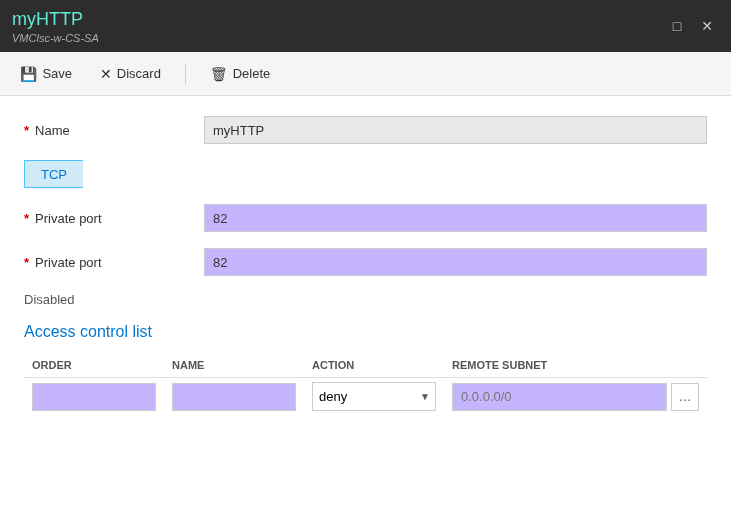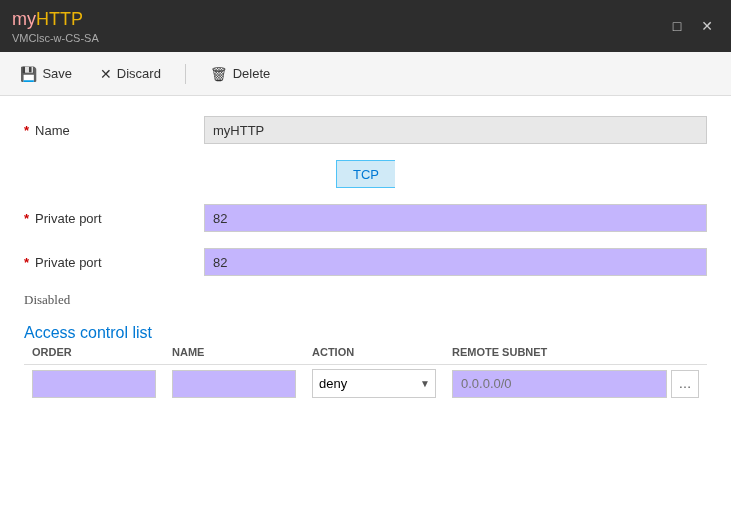--- a/index.html
+++ b/index.html
@@ -10,22 +10,22 @@
       background: #2d2d2d;
       color: #fff;
       padding: 8px 12px;
       display: flex;
       align-items: center;
       justify-content: space-between;
       height: 52px;
     }
     .title-bar-left {}
     .title-bar-title { font-size: 18px; font-weight: normal; }
-    .title-bar-title span { color: #fca5a5; }
-    .title-bar-subtitle { font-size: 11px; color: #aaa; margin-top: 2px; }
+    .title-bar-title span { color: #5eead4; }
+    .title-bar-subtitle { font-size: 11px; color: #aaa; margin-top: 2px; font-style: italic; }
     .title-bar-controls { display: flex; gap: 8px; }
     .title-bar-btn {
       background: none; border: none; color: #ccc; cursor: pointer;
       font-size: 14px; padding: 2px 6px;
     }
 
     
     .toolbar {
       background: #f5f5f5;
       border-bottom: 1px solid #ddd;
@@ -73,50 +73,51 @@
       padding: 5px 8px;
       border: 1px solid #ccc;
       font-size: 13px;
       color: #333;
       background: #c4b5fd;
       height: 28px;
     }
     input[type="text"]:read-only { background: #e8e8e8; }
 
     
-    .protocol-group { display: flex; justify-content: center; }
+    .protocol-group { display: flex; }
     .proto-btn {
       padding: 4px 16px;
       border: 1px solid #ccc;
       background: #fff;
       cursor: pointer;
       font-size: 13px;
       height: 28px;
     }
     .proto-btn.active {
       background: #d0eaf7;
       border-color: #4fc3f7;
       color: #0078d4;
     }
     .proto-btn:first-child { border-right: none; }
 
     
-    .floating-ip-value { color: #555; font-size: 13px; font-family: Liberation Serif, serif; }
+    .floating-ip-value { color: #555; font-size: 13px; }
 
     .info-icon {
       display: inline-flex; align-items: center; justify-content: center;
       width: 14px; height: 14px; border-radius: 50%;
       background: #555; color: #fff; font-size: 9px; font-weight: bold;
       cursor: pointer; flex-shrink: 0;
     }
 
     
     .section-title {
       font-size: 16px;
       color: #0078d4;
+      margin-bottom: 14px;
       margin-top: 4px;
     }
 
     
     .acl-table { width: 100%; border-collapse: collapse; }
     .acl-table th {
       text-align: left;
       font-size: 11px;
       font-weight: bold;
       color: #555;
@@ -184,21 +185,21 @@
       justify-content: center;
       color: #555;
     }
   </style>
 </head>
 <body>
 
 <div class="title-bar">
   <div class="title-bar-left">
     <div class="title-bar-title">
-      <span>my</span><span style="color:#eab308">HTTP</span>
+      <span>my</span><span style="color:#5eead4">HTTP</span>
     </div>
     <div class="title-bar-subtitle">VMClsc-w-CS-SA</div>
   </div>
   <div class="title-bar-controls">
     <button class="title-bar-btn" title="Minimize">□</button>
     <button class="title-bar-btn" title="Close">✕</button>
   </div>
 </div>
 
 <div class="toolbar">

